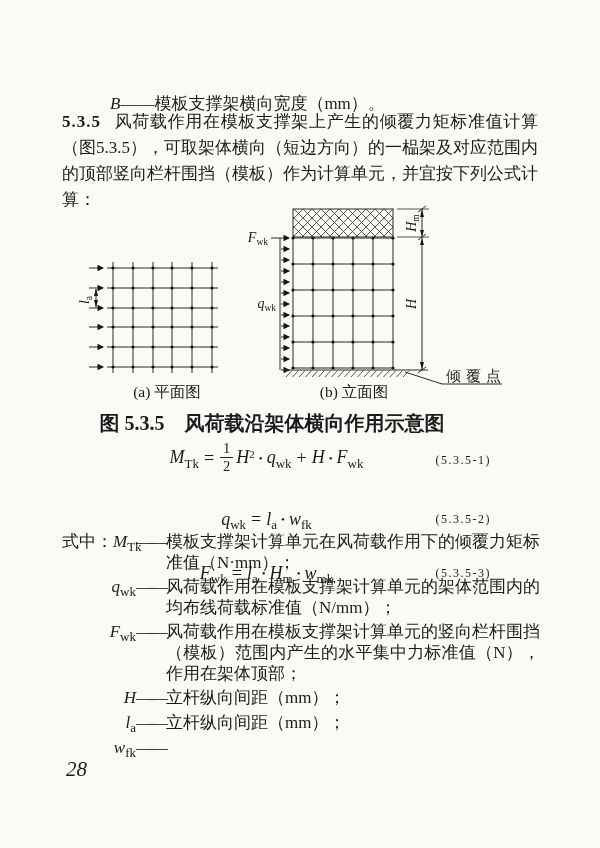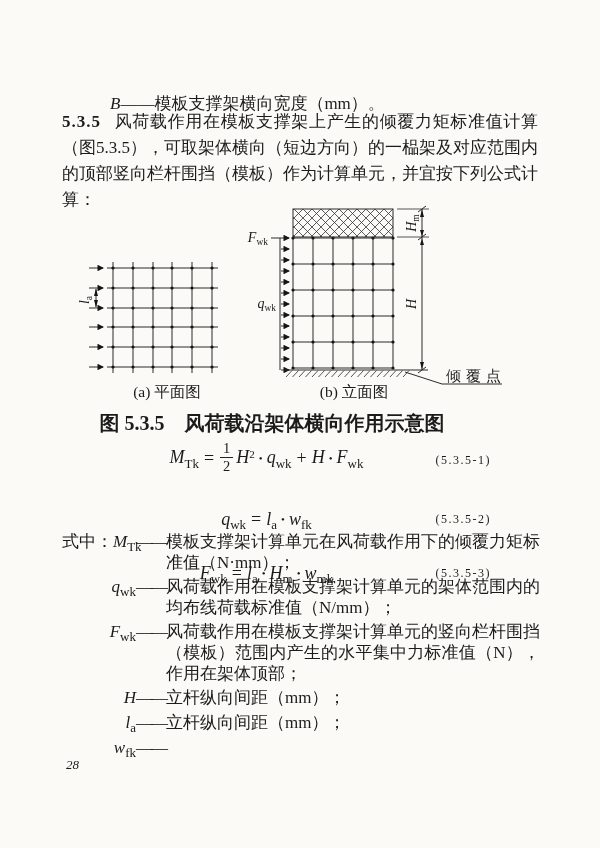--- a/index.html
+++ b/index.html
@@ -47,21 +47,21 @@
   .eq-label{position:absolute;right:12px;top:50%;transform:translateY(-50%);font-size:12px;letter-spacing:1.5px;font-style:normal;}
 
   
   #defs{left:62px;top:531px;width:478px;line-height:21px;}
   .drow{display:grid;grid-template-columns:74px 30px 1fr;margin-bottom:3px;}
   .dsym{text-align:right;white-space:nowrap;}
   .drow.first .dsym{display:flex;justify-content:space-between;}
   .ddash{text-align:center;letter-spacing:-2px;white-space:nowrap;}
   .dtext{text-align:justify;}
 
-  #page-num{left:66px;top:757px;font-style:italic;font-size:13px;}
+  #page-num{left:66px;top:757px;font-style:italic;font-size:21px;}
 </style>
 </head>
 <body>
 
 <div class="abs" id="b-line">
   <i class="bsym">B</i><span>——</span><span>模板支撑架横向宽度（mm）。</span>
 </div>
 
 <div class="abs" id="para">
   <span class="secno">5.3.5</span><span>风荷载作用在模板支撑架上产生的倾覆力矩标准值计算（图5.3.5），可取架体横向（短边方向）的一榀架及对应范围内的顶部竖向栏杆围挡（模板）作为计算单元，并宜按下列公式计算：</span>

